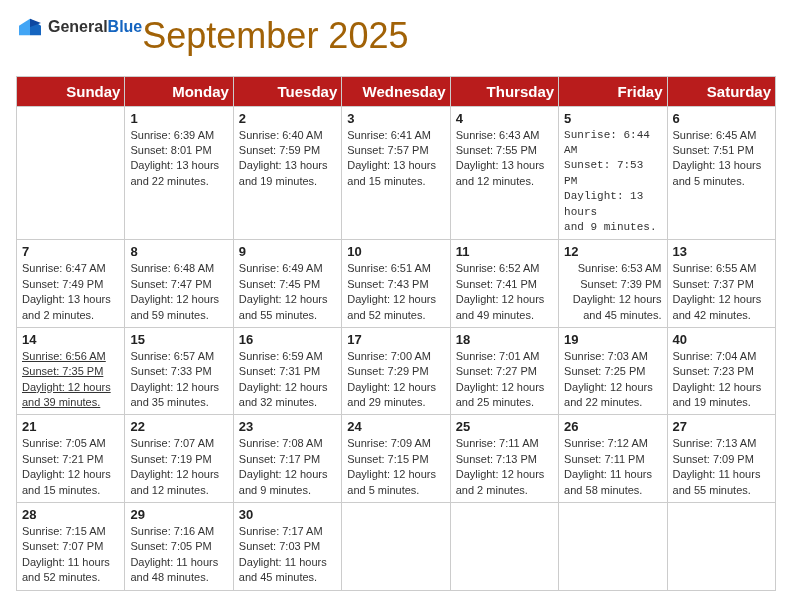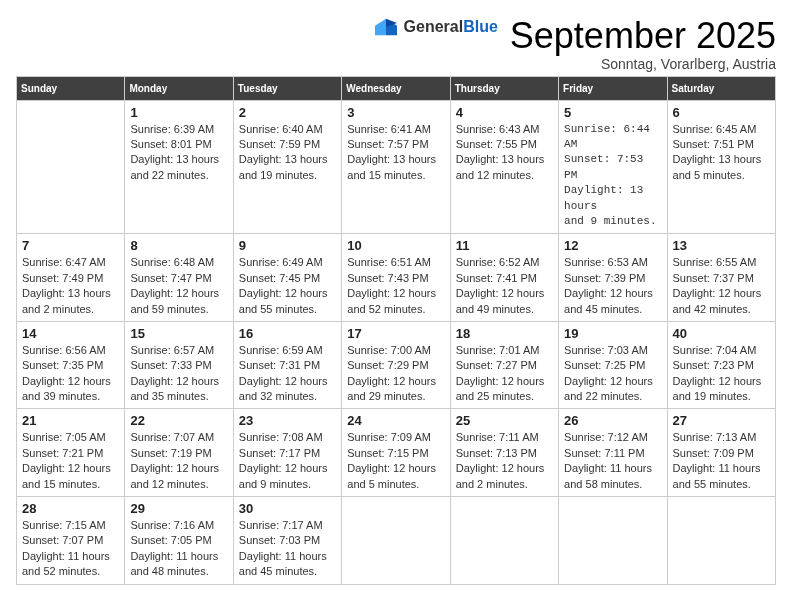--- a/index.html
+++ b/index.html
@@ -5,58 +5,57 @@
     * { box-sizing: border-box; margin: 0; padding: 0; }
     body {
       font-family: Arial, sans-serif;
       background: #fff;
       width: 792px;
       min-height: 612px;
       padding: 16px;
     }
     .header {
       display: flex;
-      justify-content: flex-end;
+      justify-content: flex-start;
       align-items: flex-start;
-      margin-bottom: 4px;
-      gap: 12px;
+      margin-bottom: 20px;
     }
     .logo {
       display: flex;
       align-items: center;
       gap: 4px;
     }
     .logo-icon {
       width: 28px;
       height: 22px;
     }
     .title-block {
       text-align: right;
     }
     .month-title {
       font-size: 36px;
       font-weight: normal;
-      color: #000000;
+      color: #a16207;
       line-height: 1.1;
     }
     .subtitle {
       font-size: 14px;
       color: #444;
     }
     .calendar {
       width: 100%;
       border-collapse: collapse;
       border: 1px solid #ccc;
     }
     .calendar th {
-      background-color: #404040;
+      background-color: #b91c1c;
       color: #fff;
-      font-size: 10px;
+      font-size: 15px;
       font-weight: bold;
-      text-align: left;
+      text-align: right;
       padding: 6px 4px;
       border: 1px solid #ccc;
     }
     .calendar td {
       vertical-align: top;
       border: 1px solid #ccc;
       padding: 4px 5px;
       width: calc(100% / 7);
       min-height: 80px;
       font-size: 11px;
@@ -92,21 +91,20 @@
       <path d="M20 16 L36 10 L20 4Z" fill="#0d47a1"></path>
     </svg>
     <div>
       <div style="font-size:16px; font-weight:bold; color:#333; line-height:1.1;">
         <span>General</span><span style="color:#1565c0;">Blue</span>
       </div>
     </div>
   </div>
   <div class="title-block">
     <div class="month-title">September 2025</div>
-    <div class="subtitle">Sonntag, Vorarlberg, Austria</div>
   </div>
 </div>
 
 <table class="calendar">
   <thead>
     <tr>
     <th>Sunday</th>
         <th>Monday</th>
         <th>Tuesday</th>
         <th>Wednesday</th>
@@ -192,37 +190,37 @@
         </td>
         <td>
           <span class="day-number">11</span>
           <div class="day-info" style="white-space: pre-line;">Sunrise: 6:52 AM
 Sunset: 7:41 PM
 Daylight: 12 hours
 and 49 minutes.</div>
         </td>
         <td>
           <span class="day-number">12</span>
-          <div class="day-info" style="white-space: pre-line;">Sunrise: 6:53 AM
+          <div class="day-info" style="white-space: pre-line; text-align: right;">Sunrise: 6:53 AM
 Sunset: 7:39 PM
 Daylight: 12 hours
 and 45 minutes.</div>
         </td>
         <td>
           <span class="day-number">13</span>
           <div class="day-info" style="white-space: pre-line;">Sunrise: 6:55 AM
 Sunset: 7:37 PM
 Daylight: 12 hours
 and 42 minutes.</div>
         </td>
       </tr>
       <tr>
         <td>
           <span class="day-number">14</span>
-          <div class="day-info" style="white-space: pre-line;">Sunrise: 6:56 AM
+          <div class="day-info" style="white-space: pre-line; text-decoration: underline;">Sunrise: 6:56 AM
 Sunset: 7:35 PM
 Daylight: 12 hours
 and 39 minutes.</div>
         </td>
         <td>
           <span class="day-number">15</span>
           <div class="day-info" style="white-space: pre-line;">Sunrise: 6:57 AM
 Sunset: 7:33 PM
 Daylight: 12 hours
 and 35 minutes.</div>

